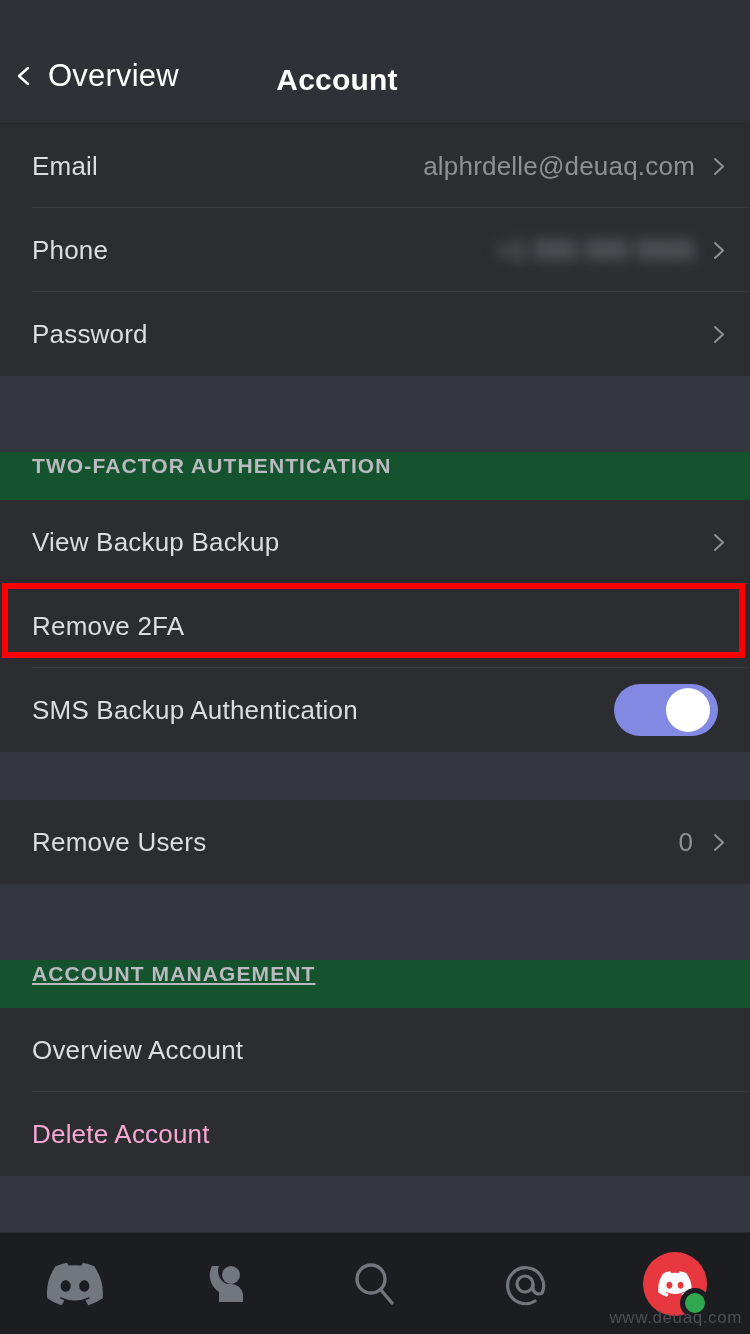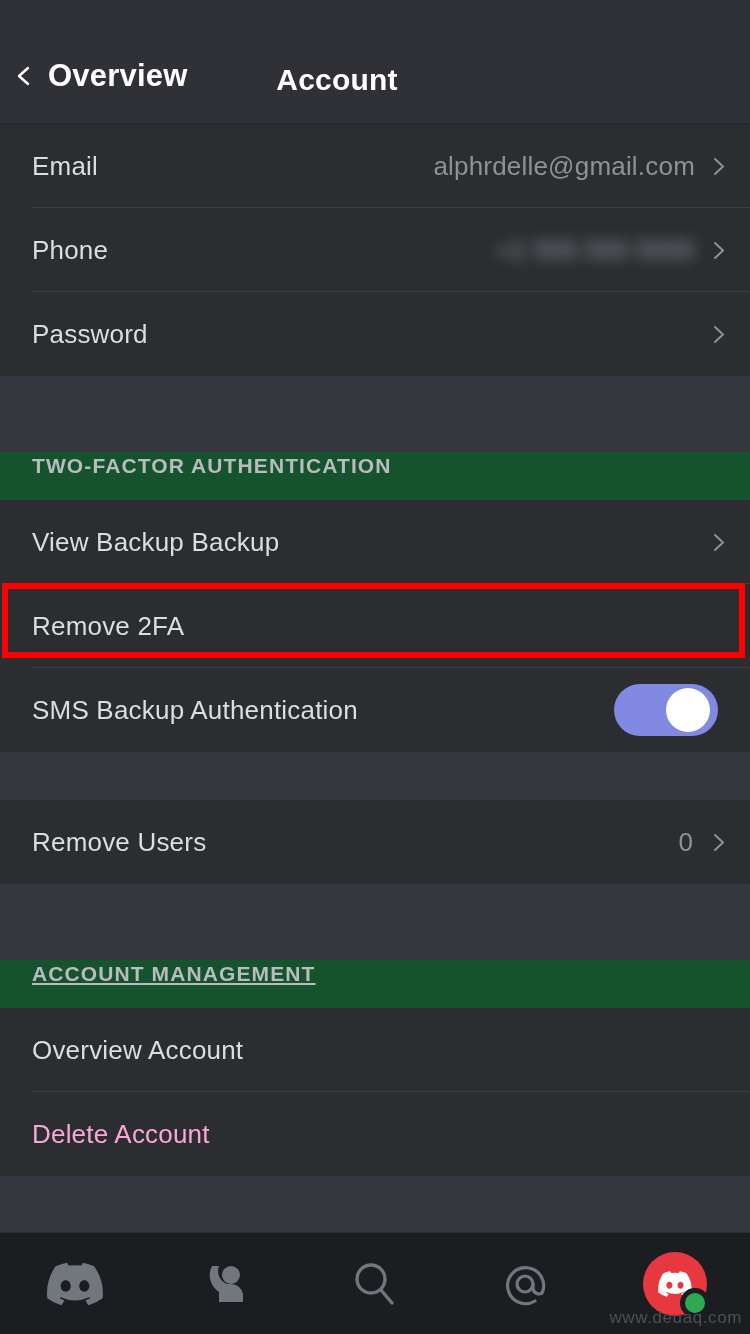--- a/index.html
+++ b/index.html
@@ -16,21 +16,21 @@
     position:absolute; left:0; top:0; width:750px; height:124px;
     background:#2f3136;
     border-bottom:1px solid #26282c;
   }
   .back-btn {
     position:absolute; left:14px; top:58px;
     display:flex; align-items:center; gap:14px;
     color:#ffffff;
   }
   .back-chevron { width:20px; height:20px; display:block; }
-  .back-label { font-size:31px; font-weight:700; color:#ffffff; letter-spacing:.2px; }
+  .back-label { font-size:31px; font-weight:400; color:#ffffff; letter-spacing:.2px; }
   .page-title {
     position:absolute; left:0; top:63px; width:674px;
     text-align:center; font-size:30px; font-weight:700; color:#ffffff;
     letter-spacing:.2px;
   }
 
   
   .group { background:#2b2d31; width:750px; }
   .gap { background:#34373d; width:750px; }
   .section-head {
@@ -122,21 +122,21 @@
       <span class="back-label">Overview</span>
     </div>
     <div class="page-title">Account</div>
   </div>
 
   <div id="content" style="position:absolute;left:0;top:124px;width:750px;">
       <div class="group">
         <div class="row">
           <span class="label">Email</span>
           <span class="spacer"></span>
-          <span class="value">alphrdelle@gmail.com</span>
+          <span class="value">alphrdelle@deuaq.com</span>
           <svg viewBox="0 0 19 19" class="chev">
             <path d="M6 2 L14 9.5 L6 17" fill="none" stroke="#8e9297" stroke-width="2" stroke-linecap="round" stroke-linejoin="round"></path>
           </svg>
           <div class="divider"></div>
         </div>
         <div class="row">
           <span class="label">Phone</span>
           <span class="spacer"></span>
           <span class="value blurred">+1 555 555 5555</span>
           <svg viewBox="0 0 19 19" class="chev">

